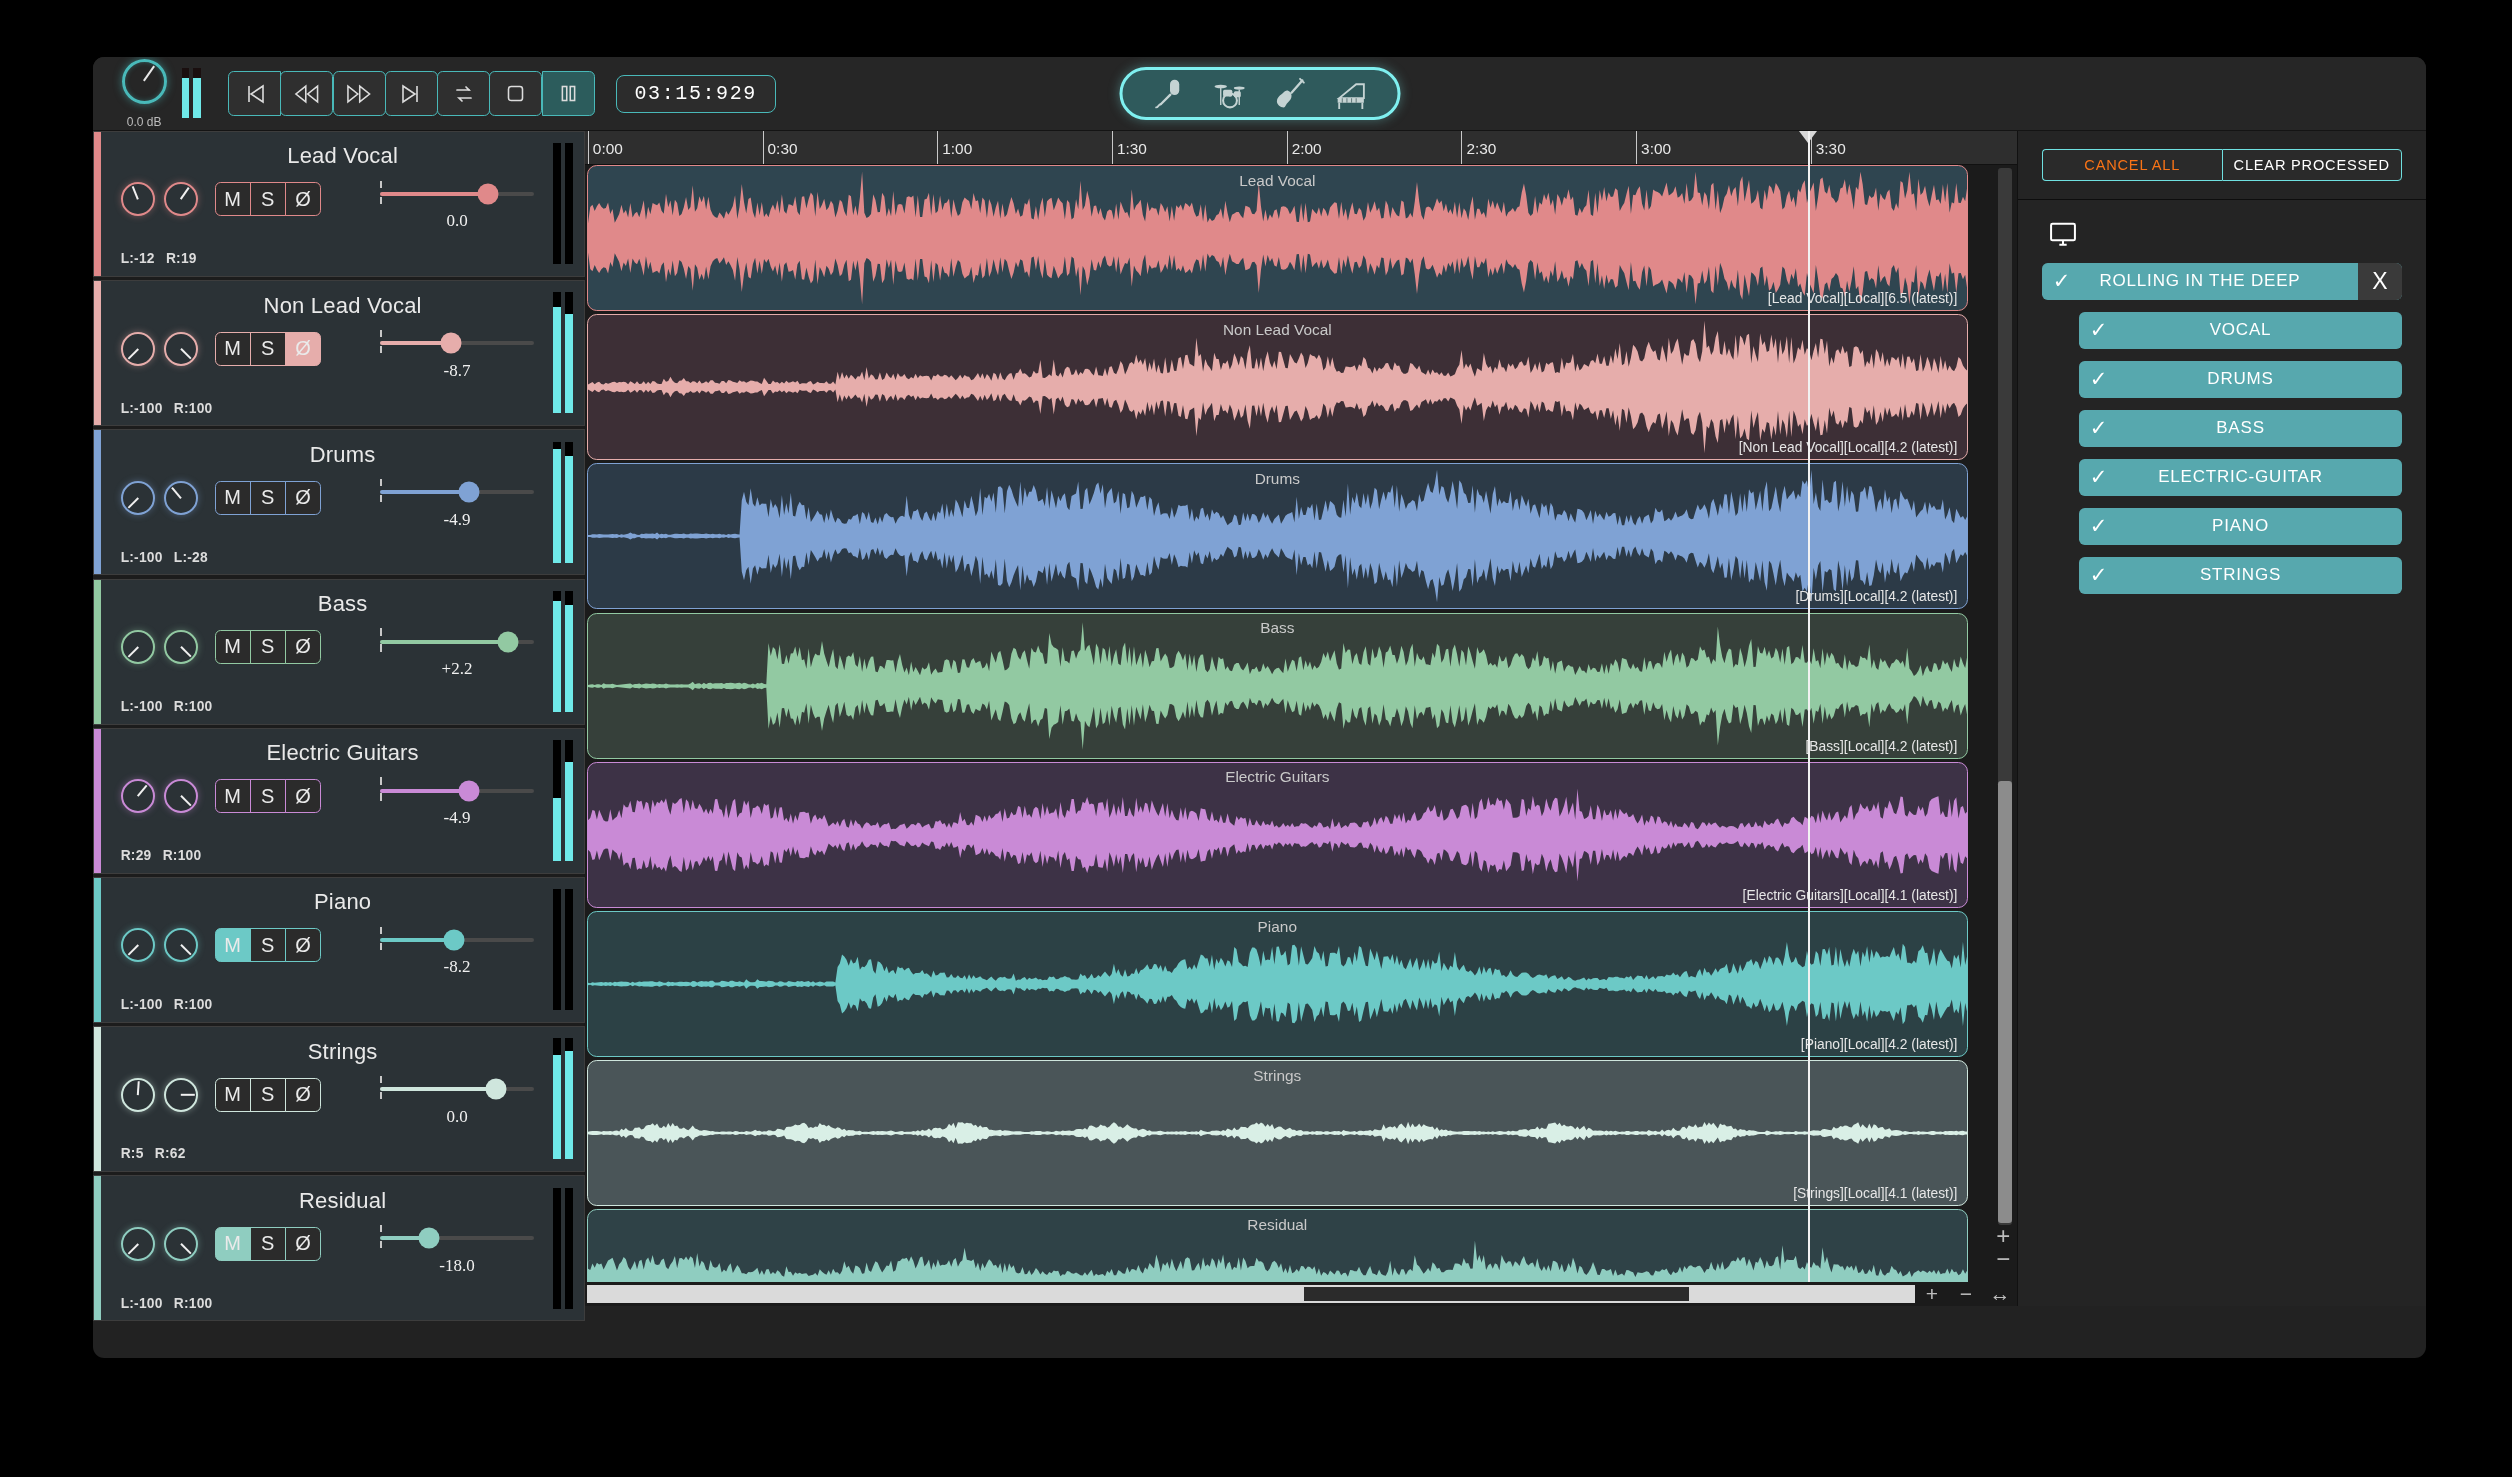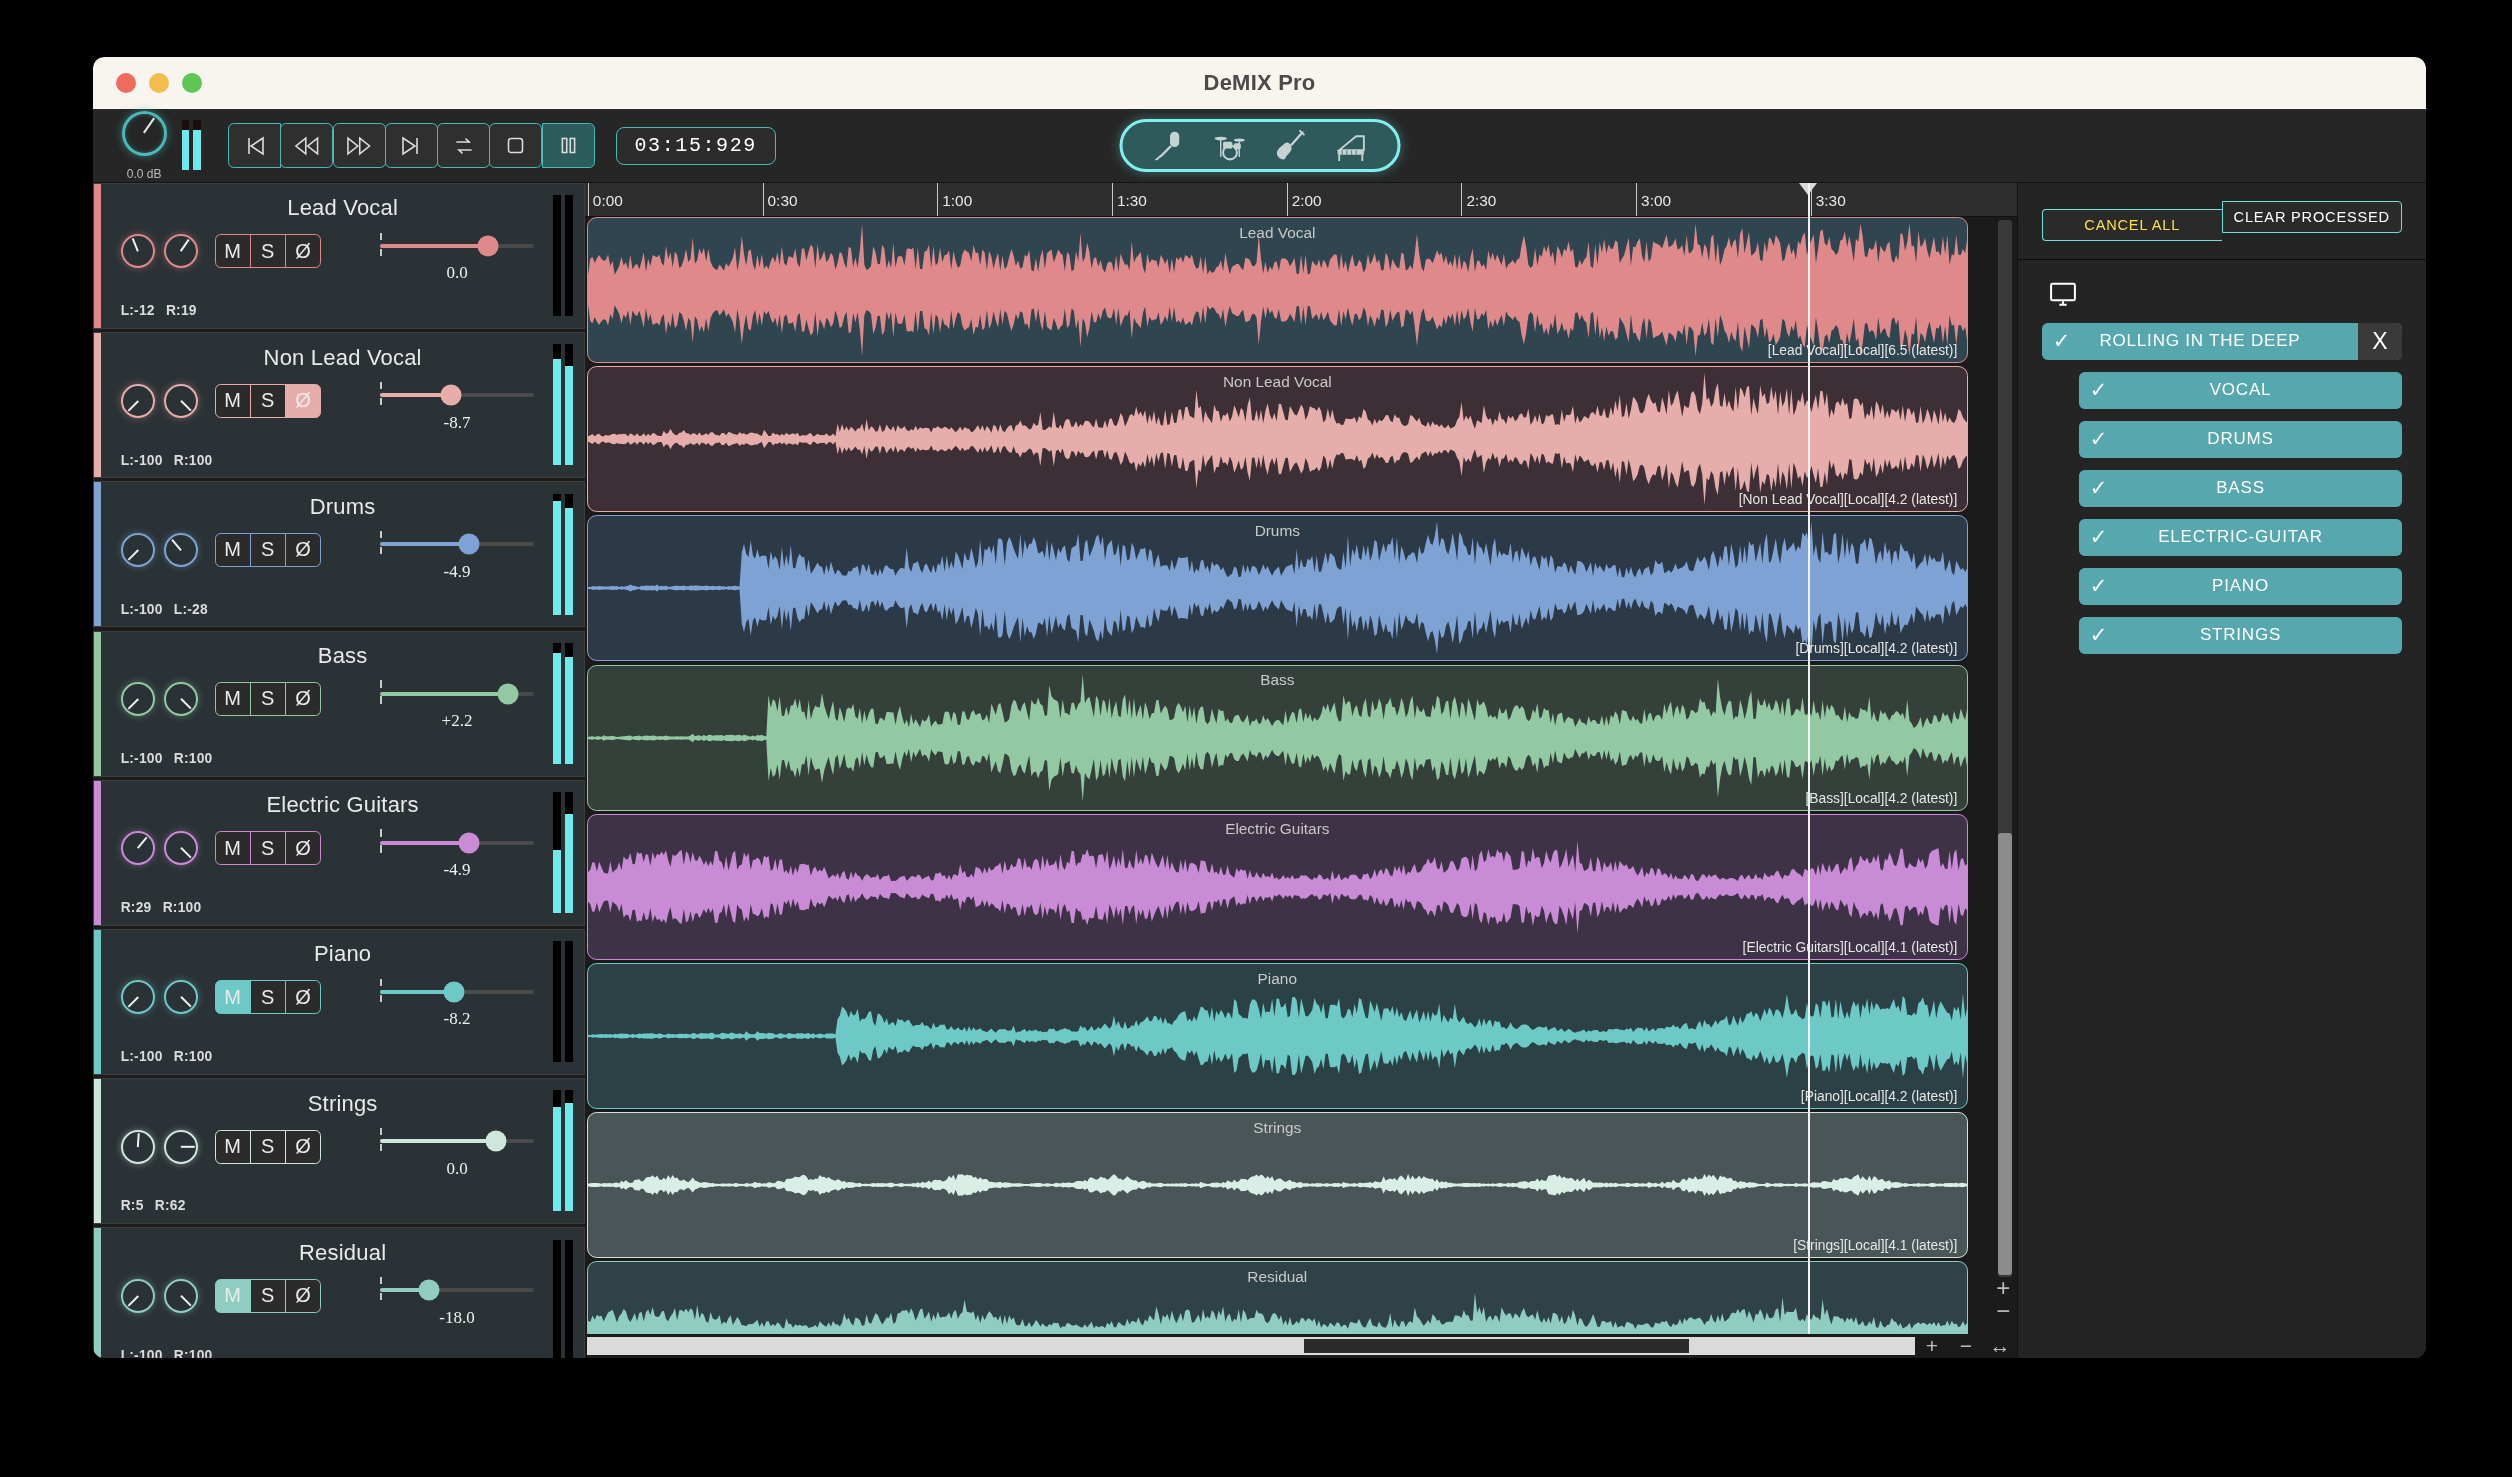--- a/index.html
+++ b/index.html
@@ -197,21 +197,21 @@
     text-align: center; font-size: 27.5px; color: #f2f2f2;
     padding: 31px 0 24px; letter-spacing: 2.4px;
     border-bottom: 1.6px solid #0d0d0d;
   }
   #queue-actions { display: flex; padding: 18px 24px; border-bottom: 1.6px solid #0d0d0d; }
   .qact {
     flex: 1; height: 32px; background: #2a2a2a; border: 1.6px solid #6fe0e0;
     display: flex; align-items: center; justify-content: center;
     font-size: 14.6px; letter-spacing: 0.8px; color: #ffffff;
   }
-  .qact.dim { color: #fde047; margin-top: 8px; }
+  .qact.dim { color: #f97316; }
   .qact:first-child { border-radius: 4px 0 0 4px; border-right: none; }
   .qact:last-child { border-radius: 0 4px 4px 0; }
   #queue-list { padding: 18px 24px; }
   .monitor-icon { width: 32px; height: 27.5px; margin: 3.2px 0 11.3px 4.9px; }
   .qjob {
     display: flex; align-items: center; background: #57a8ae;
     border-radius: 5.7px; height: 37px; margin-bottom: 12px; position: relative;
   }
   .qjob .check { width: 39px; text-align: center; color: #fff; font-size: 21px; }
   .qjob .qlabel { flex: 1; text-align: center; color: #fff; font-size: 17px; letter-spacing: 0.8px; padding-right: 39px; }
@@ -221,28 +221,20 @@
     color: #fff; font-size: 23px;
   }
   .qstem { margin-left: 37px; }
   .qstem .qlabel { padding-right: 39px; }
 </style>
 </head>
 <body>
 
 <div id="app-window">
 
-  <div id="titlebar">
-    <div class="traffic">
-      <div class="dot red"></div>
-      <div class="dot yellow"></div>
-      <div class="dot green"></div>
-    </div>
-    <div id="window-title">DeMIX Pro</div>
-  </div>
 
   <div id="toolbar">
 
     <div id="master-gain">
       <div class="knob-ring">
         <div class="needle" style="transform:translate(-50%,-100%) rotate(35deg)"></div>
       </div>
       <div id="gain-label">0.0 dB</div>
     </div>
 

